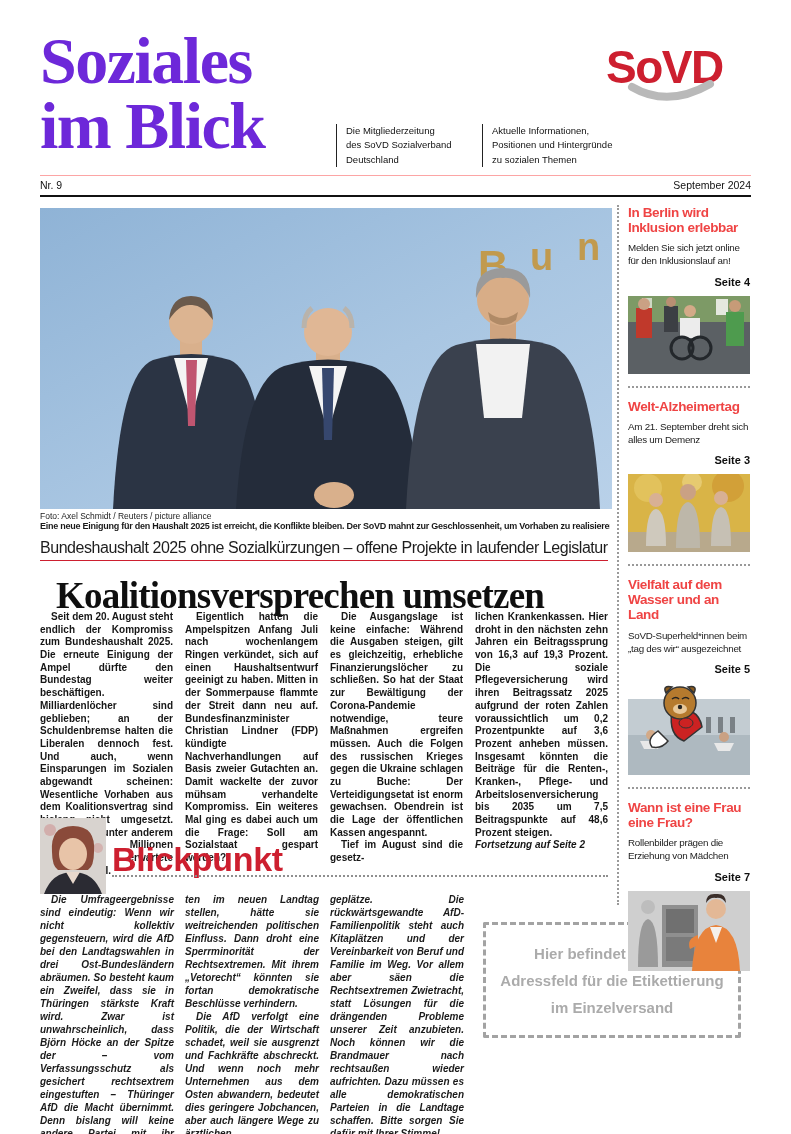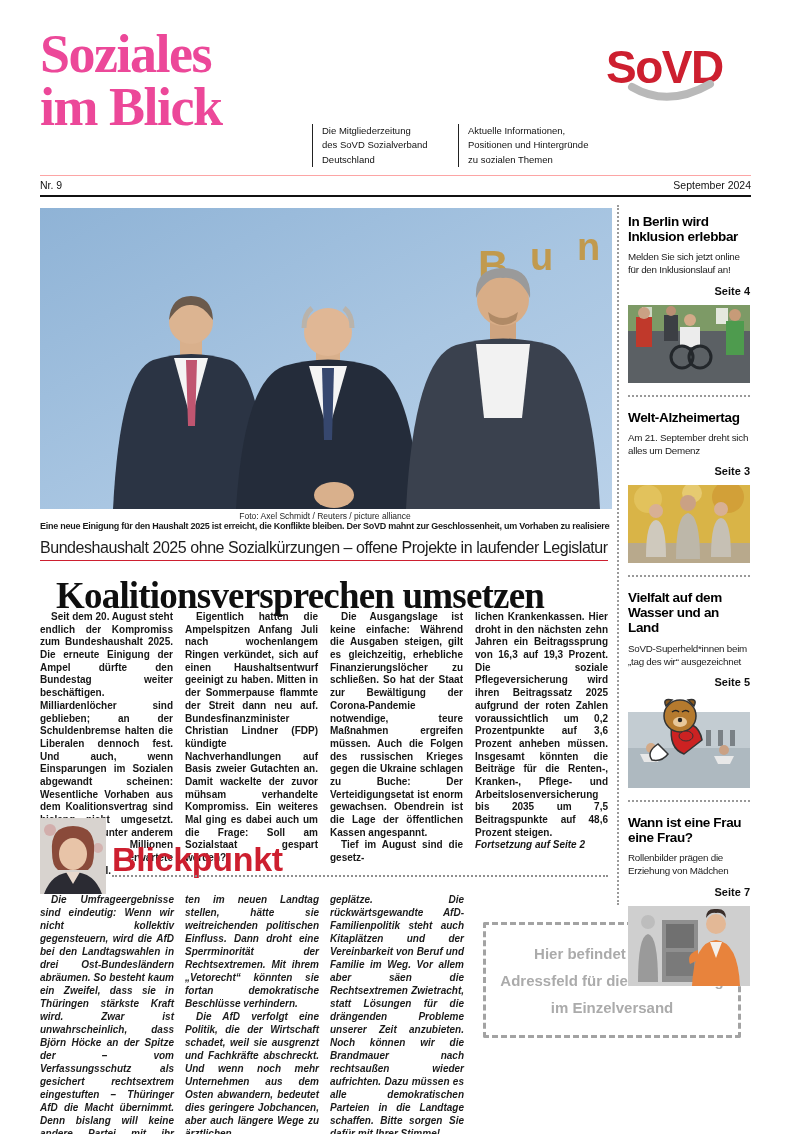--- a/index.html
+++ b/index.html
@@ -4,45 +4,45 @@
 <style>
   html,body{margin:0;padding:0;}
   body{
     width:791px;height:1134px;position:relative;background:#ffffff;
     font-family:"Liberation Sans", sans-serif;color:#1a1a1a;overflow:hidden;
   }
   
   .masthead-title{
     position:absolute;left:40px;top:28px;
     font-family:"Liberation Serif", serif;font-weight:bold;
-    font-size:54px;line-height:0.99;color:#ec4899;letter-spacing:-1.5px;
+    font-size:66px;line-height:0.99;color:#6d28d9;letter-spacing:-1.5px;
   }
   .logo{position:absolute;left:606px;top:44px;width:145px;height:60px;}
   .logo-text{
     font-family:"Liberation Sans", sans-serif;font-weight:bold;
     font-size:46px;letter-spacing:-1.5px;color:#cd1f2f;line-height:1;
   }
   .logo-smile{position:absolute;left:16px;top:36px;}
   
-  .info-cols{position:absolute;left:312px;top:124px;display:flex;gap:14px;}
+  .info-cols{position:absolute;left:336px;top:124px;display:flex;gap:14px;}
   .info-col{
     border-left:1px solid #222;padding-left:9px;width:122px;
     font-size:9.5px;line-height:1.5;color:#111;
   }
   
   .dateline{
     position:absolute;left:40px;top:175px;width:711px;
     border-top:1px solid #fca5a5;border-bottom:2px solid #111;
     display:flex;justify-content:space-between;align-items:center;
     font-size:10.5px;padding:3px 0 4px;color:#111;
   }
   
   .main-photo{position:absolute;left:40px;top:208px;width:572px;height:301px;}
   .photo-credit{
-    position:absolute;left:40px;top:511px;width:570px;text-align:center;
+    position:absolute;left:40px;top:511px;width:570px;text-align:left;
     font-size:8.5px;color:#222;
   }
   .photo-caption{
     position:absolute;left:40px;top:521px;width:570px;
     font-size:9px;font-weight:bold;letter-spacing:-0.25px;white-space:nowrap;overflow:hidden;
   }
   
   .kicker{
     position:absolute;left:40px;top:539px;
     font-size:16px;letter-spacing:-0.45px;color:#1d1d1d;
@@ -90,22 +90,22 @@
   
   .address-box{
     position:absolute;left:483px;top:922px;width:252px;height:110px;
     border:3px dashed #a3a3a3;border-radius:2px;
     display:flex;flex-direction:column;justify-content:center;align-items:center;
     text-align:center;color:#ababab;font-weight:bold;font-size:15px;line-height:1.8;
   }
   
   .sidebar{position:absolute;left:628px;top:201px;width:122px;}
   .sb-heading{
-    margin:13px 0 6px;font-size:13.5px;font-weight:bold;line-height:1.12;
-    letter-spacing:-0.35px;color:#000000;
+    margin:4px 0 6px;font-size:13.5px;font-weight:bold;line-height:1.12;
+    letter-spacing:-0.35px;color:#ef4444;
   }
   .sb-teaser{margin:0 0 1px;font-size:9.8px;line-height:1.35;letter-spacing:-0.25px;color:#222;}
   .sb-page{margin:8px 0 8px;font-size:11px;font-weight:bold;text-align:right;color:#0f0f0f;}
   .sb-photo{display:block;margin:0 0 12px;}
   .sb-divider{border-top:2px dotted #999;height:0;margin:0 0 11px;}
   
   .v-divider{
     position:absolute;left:617px;top:205px;height:700px;width:0;
     border-left:2px dotted #9a9a9a;
   }

